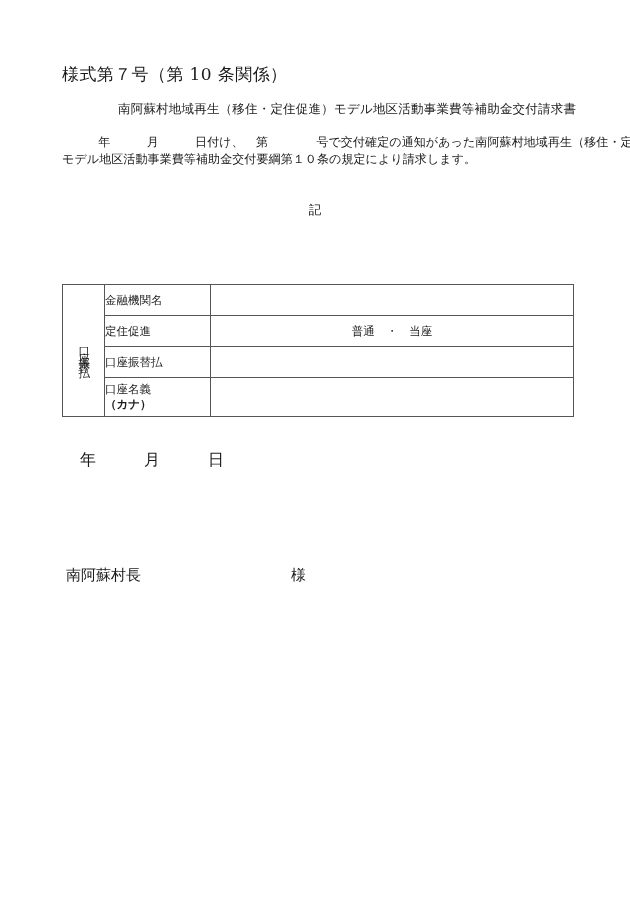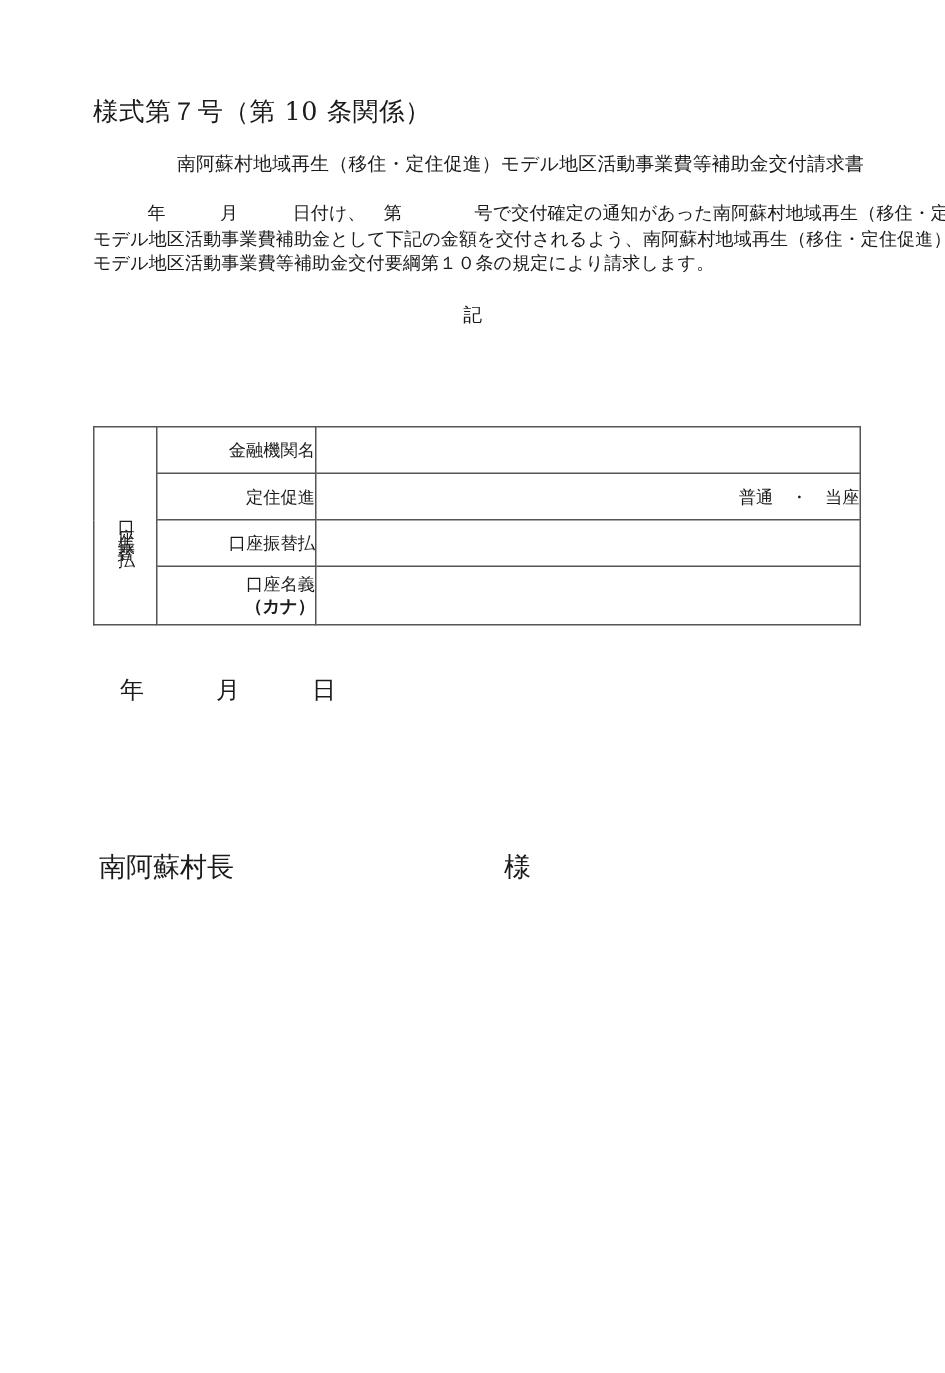--- a/index.html
+++ b/index.html
@@ -92,28 +92,28 @@
     letter-spacing: 5px;
     margin: 0 auto;
     height: 112px;
     display: flex;
     align-items: center;
     justify-content: center;
     font-size: 11.5px;
     line-height: 1;
   }
   .cell-label {
-    text-align: right;
+    text-align: left;
     line-height: 15px;
     padding: 6px 0;
   }
   .cell-label .sub { display: block; font-weight: bold; }
   .cell-value {
     height: 30px;
-    text-align: right;
+    text-align: center;
   }
   .row-h { height: 30px; }
   .row-h-tall { height: 38px; }
 
   
   .date-line {
     left: 80px;
     top: 450px;
     font-size: 16px;
     white-space: pre;
@@ -132,36 +132,35 @@
     position: absolute;
     left: 172px;
     top: 0;
     font-size: 12px;
   }
 
   
   .addressee {
     left: 66px;
     top: 566px;
-    font-size: 18px;
+    font-size: 15px;
     white-space: pre;
   }
 </style>
 </head>
 <body>
 
 <div id="page">
 
   <div class="abs form-no">様式第７号（第 10 条関係）</div>
 
   <div class="abs doc-title">南阿蘇村地域再生（移住・定住促進）モデル地区活動事業費等補助金交付請求書</div>
 
   <div class="abs body-para">
     <span class="ln">　　　年　　　月　　　日付け、　第　　　　号で交付確定の通知があった南阿蘇村地域再生（移住・定住促進）</span>
-    <span class="ln">モデル地区活動事業費補助金として下記の金額を交付されるよう、南阿蘇村地域再生（移住・定住促進）</span>
     <span class="ln">モデル地区活動事業費等補助金交付要綱第１０条の規定により請求します。</span>
   </div>
 
   <div class="abs ki">記</div>
 
 
   <table class="abs bank-table">
     <tbody>
         <tr>
       <td class="col-vert" rowspan="4">

